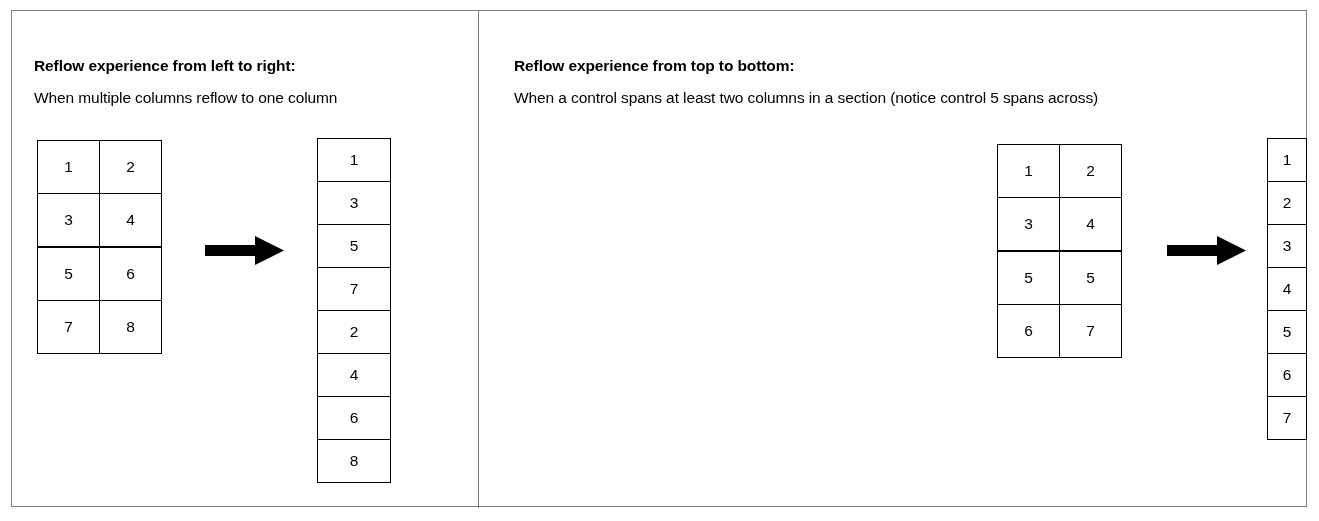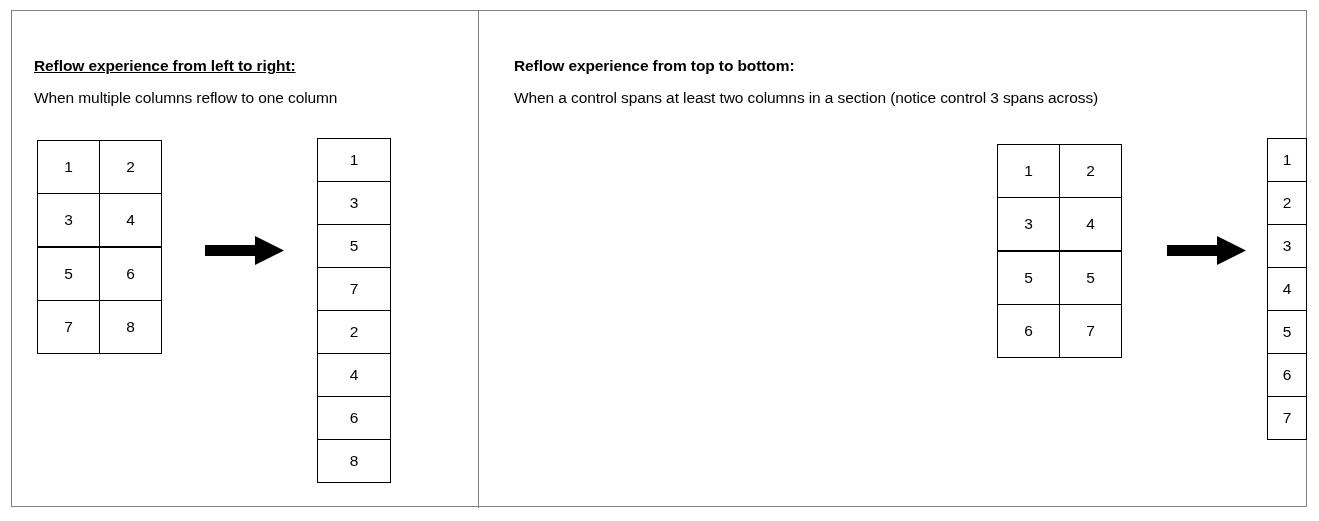--- a/index.html
+++ b/index.html
@@ -54,21 +54,21 @@
   }
   .panel-subheading {
     position: absolute;
     font-size: 15.5px;
     font-weight: normal;
     letter-spacing: -0.1px;
     white-space: nowrap;
     line-height: 1;
     text-align: center;
   }
-  .panel-left  .panel-heading    { left: 23px; top: 48px; text-decoration: underline; }
+  .panel-left  .panel-heading    { left: 23px; top: 48px; }
   .panel-left  .panel-subheading { left: 23px; top: 80px; }
   .panel-right .panel-heading    { left: 35px; top: 48px; }
   .panel-right .panel-subheading { left: 35px; top: 80px; }
 
   
   .grid-table {
     position: absolute;
     border-collapse: collapse;
     table-layout: fixed;
   }
@@ -186,21 +186,21 @@
           </tr>
       </tbody>
     </table>
 
   </div>
 
   <div class="panel panel-right">
 
     <div class="panel-heading">Reflow experience from top to bottom:</div>
 
-    <div class="panel-subheading">When a control spans at least two columns in a section (notice control 3 spans across)</div>
+    <div class="panel-subheading">When a control spans at least two columns in a section (notice control 5 spans across)</div>
 
     <table class="grid-table grid-right">
       <tbody>
         <tr>
           <td>1</td>
           <td>2</td>
         </tr>
         <tr class="section-end">
           <td>3</td>
           <td>4</td>

